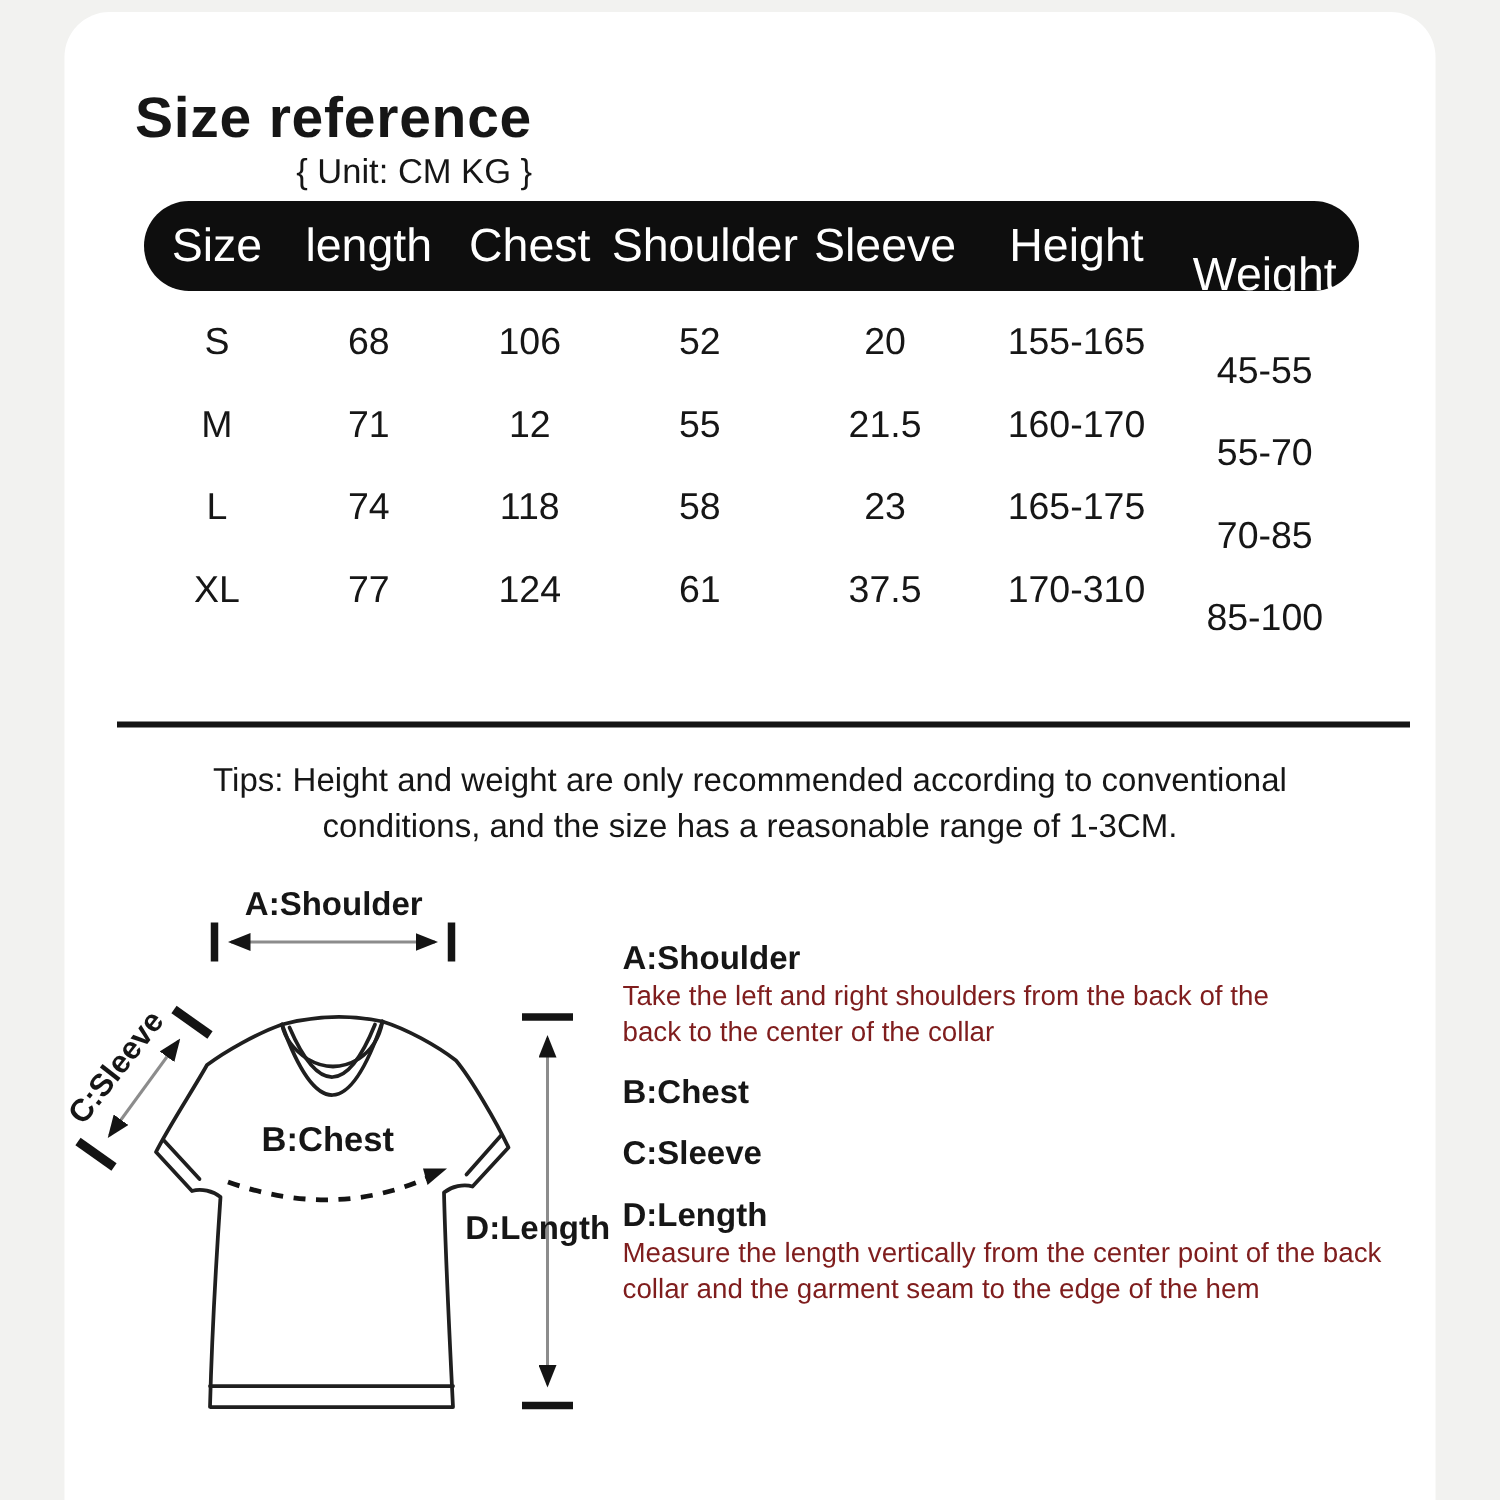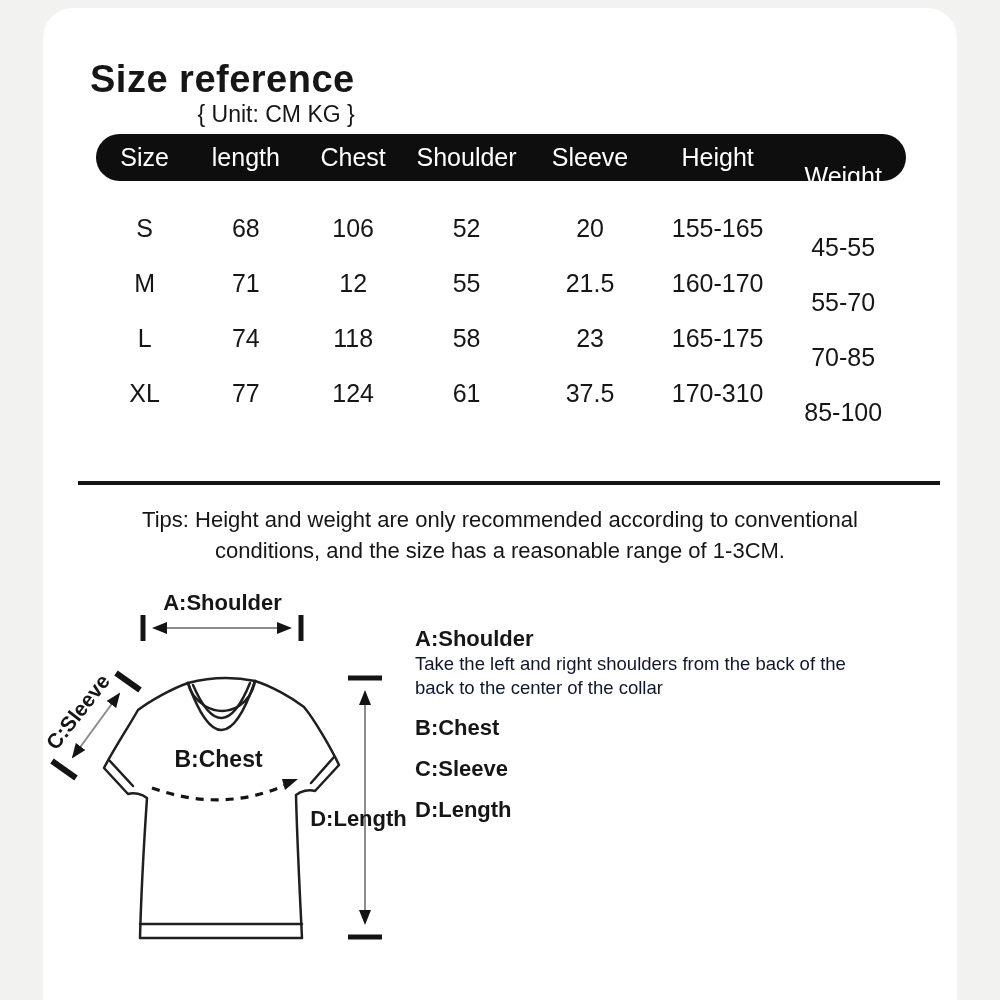--- a/index.html
+++ b/index.html
@@ -8,41 +8,41 @@
   }
   *{margin:0;padding:0;box-sizing:border-box;}
   html,body{width:1000px;height:1000px;overflow:hidden;}
   body{background:var(--page-bg);font-family:"Liberation Sans",sans-serif;color:var(--text);position:relative;}
   .card{position:absolute;left:43px;top:8px;width:914px;height:992px;background:var(--card-bg);border-radius:30px 30px 0 0;}
 
   .title-row{position:absolute;left:90px;top:58px;display:flex;align-items:flex-end;flex-direction:column;}
   .page-title{font-size:38px;font-weight:bold;letter-spacing:.5px;}
   .unit-note{font-size:23px;margin-left:14px;}
 
-  .pill-header{position:absolute;left:96px;top:134px;width:810px;height:47px;background:var(--header-bg);
-    border-radius:31px;display:flex;align-items:center;color:var(--header-text);font-size:25px;}
+  .pill-header{position:absolute;left:96px;top:134px;width:810px;height:60px;background:var(--header-bg);
+    border-radius:31px;display:flex;align-items:center;color:var(--header-text);font-size:31px;}
   .table-rows{position:absolute;left:96px;top:201px;width:810px;}
   .t-row{display:flex;align-items:center;height:55px;font-size:25px;}
   .cell{text-align:center;}
   .c0{width:12%;} .c1{width:13%;} .c2{width:13.5%;} .c3{width:14.5%;} .c4{width:16%;} .c5{width:15.5%;} .c6{width:15.5%;margin-top:37px;}
 
   .divider{position:absolute;left:78px;top:481px;width:862px;height:4px;background:#141414;}
   .tips{position:absolute;left:60px;top:504px;width:880px;text-align:center;font-size:22px;line-height:31px;}
 
   .diagram-svg{position:absolute;left:40px;top:580px;}
   .diag-label{position:absolute;font-weight:bold;text-align:center;z-index:3;}
   .lbl-shoulder{left:140px;top:590px;width:165px;font-size:22px;}
   .lbl-sleeve{left:16px;top:700px;width:124px;font-size:21px;transform:rotate(-52deg);}
   .lbl-chest{left:156px;top:746px;width:125px;font-size:23px;}
   .lbl-length{left:306px;top:806px;width:105px;font-size:22px;background:rgba(255,255,255,.0);}
 
   .guide{position:absolute;left:415px;top:626px;width:545px;}
   .guide-section{margin-bottom:15px;}
   .guide-heading{font-size:22px;font-weight:bold;line-height:26px;}
-  .guide-desc{font-size:18.5px;line-height:24px;max-width:540px;color:#0f172a;}
+  .guide-desc{font-size:18.5px;line-height:24px;max-width:540px;color:#7f1d1d;}
   .g0 .guide-desc{max-width:450px;}
   .g3 .guide-desc{max-width:520px;}
 </style>
 </head>
 <body>
 
 <div class="card"></div>
 
 <div class="title-row">
   <span class="page-title">Size reference</span>
@@ -170,14 +170,15 @@
       <div class="guide-desc">Take the left and right shoulders from the back of the back to the center of the collar</div>
     </div>
     <div class="guide-section g1">
       <div class="guide-heading">B:Chest</div>
     </div>
     <div class="guide-section g2">
       <div class="guide-heading">C:Sleeve</div>
     </div>
     <div class="guide-section g3">
       <div class="guide-heading">D:Length</div>
+      <div class="guide-desc">Measure the length vertically from the center point of the back collar and the garment seam to the edge of the hem</div>
     </div>
   </div>
 
 </body></html>

